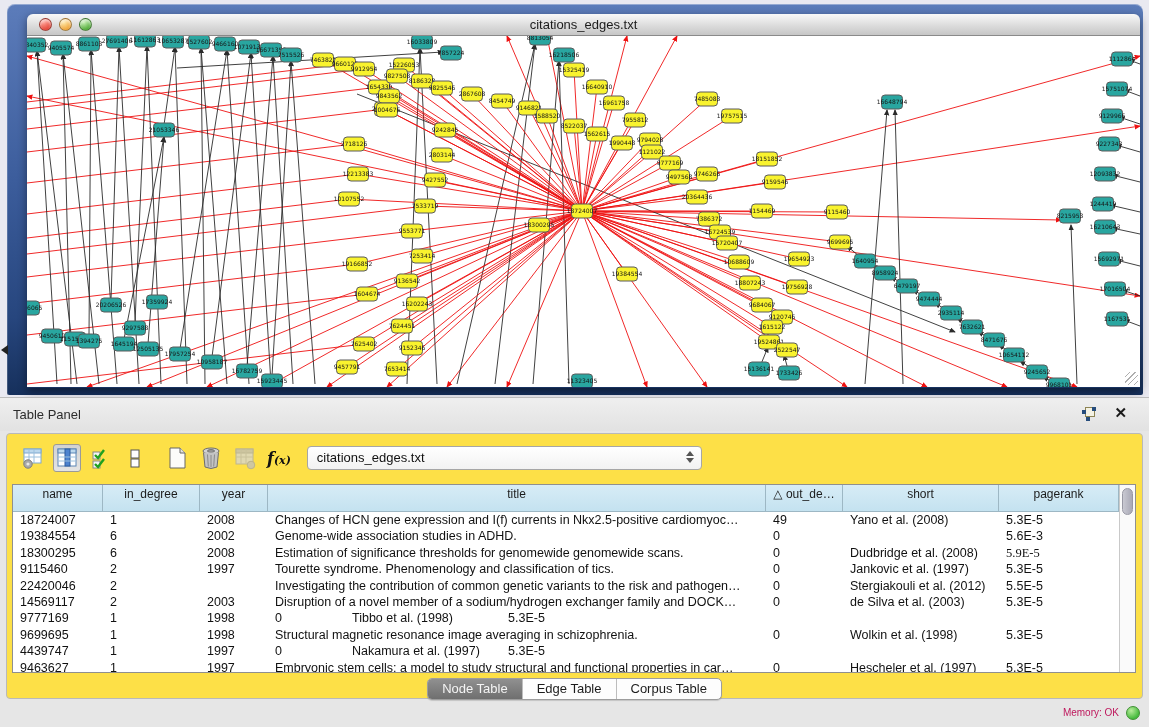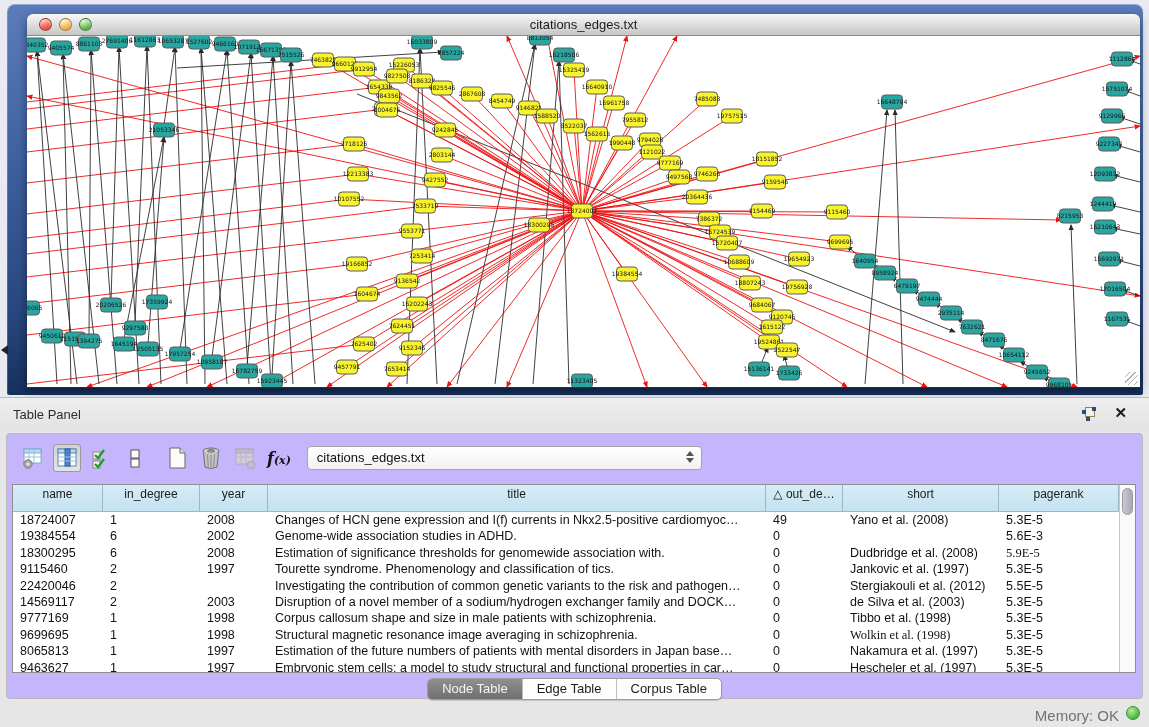--- a/index.html
+++ b/index.html
@@ -34,21 +34,21 @@
   .table-region { position:absolute; left:0; top:397px; width:1149px; height:330px; background:#e6e6e6; }
   .tp-titlebar { position:relative; height:34px; background:linear-gradient(180deg,#efefef,#e2e2e2);
     border-top:1px solid #bdbdbd; }
   .tp-title { position:absolute; left:13px; top:9px; font-size:13px; color:#2d2d2d; }
   .tp-float { position:absolute; right:52px; top:9px; width:15px; height:15px; cursor:default; }
   .tp-float .sq1 { position:absolute; left:3px; top:0; width:10px; height:10px; border:1px solid #8d8455; background:#f4f2e4; }
   .tp-float .dot { position:absolute; width:4px; height:4px; background:#274d7c; }
   .tp-close { position:absolute; right:22px; top:6px; font-size:15px; font-weight:bold; color:#1a1a1a; line-height:18px; }
 
   .tp-content { position:absolute; left:6px; top:36px; width:1137px; height:266px;
-    background:#c4b5fd; border:1px solid #b9b9b9; border-radius:4px; }
+    background:#fde047; border:1px solid #b9b9b9; border-radius:4px; }
 
   
   .toolbar { position:absolute; left:0; top:0; width:100%; height:48px; display:flex; align-items:center; padding-left:12px; }
   .tb-btn { width:28px; height:28px; display:flex; align-items:center; justify-content:center;
     background:transparent; border:none; margin-right:6px; }
   .tb-btn.sunken { border:1px solid #9a9a9a; border-radius:3px; background:linear-gradient(180deg,#d2d2d2,#e4e4e4); }
   .tb-gap { width:8px; }
   .fx { font-family:"DejaVu Serif", serif; font-style:italic; font-size:16px; font-weight:bold; color:#111; margin:0 10px 0 2px; }
   .fx small { font-size:11px; font-weight:bold; }
   .dropdown { position:relative; width:395px; height:24px; margin-left:6px;
@@ -77,21 +77,21 @@
   
   .tabs-bar { position:absolute; left:0; top:244px; width:100%; display:flex; justify-content:center; }
   .tabs { display:inline-flex; border:1px solid #9d9d9d; border-radius:5px; overflow:hidden;
     background:#fdfdfd; box-shadow:0 1px 1px rgba(0,0,0,.15); }
   .tab { font-size:13px; padding:2px 14px 3px; color:#1c1c1c; border-left:1px solid #bdbdbd; background:transparent; border-top:none; border-bottom:none; border-right:none; }
   .tab:first-child { border-left:none; }
   .tab.active { background:linear-gradient(180deg,#909090,#6f6f6f); color:#f4f4f4; }
 
   
   .statusbar { position:absolute; left:0; top:305px; width:1149px; height:25px; }
-  .mem { position:absolute; right:30px; top:5px; font-size:15px; color:#737373; }
+  .mem { position:absolute; right:30px; top:5px; font-size:10px; color:#be185d; }
   .mem-dot { position:absolute; right:9px; top:4px; width:14px; height:14px; border-radius:50%;
     border:1px solid #3f8f33; background:radial-gradient(circle at 35% 30%, #b8ec9b, #47bb3e 70%); }
 
   svg text { font-family:"DejaVu Sans", sans-serif; }
 </style>
 </head>
 <body>
 
 <div class="net-region">
   <div class="net-frame">
@@ -874,21 +874,21 @@
               <div class="body-cell" style="width: 68px;">2002</div>
               <div class="body-cell" style="width: 498px;">Genome-wide association studies in ADHD.</div>
               <div class="body-cell" style="width: 77px;">0</div>
               <div class="body-cell" style="width: 156px; margin-top: 32px;">Franke et al. (2009)</div>
               <div class="body-cell" style="width: 120px;">5.6E-3</div>
             </div>
             <div class="body-row">
               <div class="body-cell" style="width: 90px;">18300295</div>
               <div class="body-cell" style="width: 97px;">6</div>
               <div class="body-cell" style="width: 68px;">2008</div>
-              <div class="body-cell" style="width: 498px;">Estimation of significance thresholds for genomewide association with.</div>
+              <div class="body-cell" style="width: 498px;">Estimation of significance thresholds for genomewide genomewide scans.</div>
               <div class="body-cell" style="width: 77px;">0</div>
               <div class="body-cell" style="width: 156px;">Dudbridge et al. (2008)</div>
               <div class="body-cell" style="width: 120px; font-family: Liberation Serif, serif;">5.9E-5</div>
             </div>
             <div class="body-row">
               <div class="body-cell" style="width: 90px;">9115460</div>
               <div class="body-cell" style="width: 97px;">2</div>
               <div class="body-cell" style="width: 68px;">1997</div>
               <div class="body-cell" style="width: 498px;">Tourette syndrome. Phenomenology and classification of tics.</div>
               <div class="body-cell" style="width: 77px;">0</div>
@@ -910,39 +910,37 @@
               <div class="body-cell" style="width: 68px;">2003</div>
               <div class="body-cell" style="width: 498px;">Disruption of a novel member of a sodium/hydrogen exchanger family and DOCK…</div>
               <div class="body-cell" style="width: 77px;">0</div>
               <div class="body-cell" style="width: 156px;">de Silva et al. (2003)</div>
               <div class="body-cell" style="width: 120px;">5.3E-5</div>
             </div>
             <div class="body-row">
               <div class="body-cell" style="width: 90px;">9777169</div>
               <div class="body-cell" style="width: 97px;">1</div>
               <div class="body-cell" style="width: 68px;">1998</div>
-              <div class="body-cell" style="width: 498px;">Corpus callosum shape and size in male patients with schizophrenia.</div>
               <div class="body-cell" style="width: 77px;">0</div>
               <div class="body-cell" style="width: 156px;">Tibbo et al. (1998)</div>
               <div class="body-cell" style="width: 120px;">5.3E-5</div>
             </div>
             <div class="body-row">
               <div class="body-cell" style="width: 90px;">9699695</div>
               <div class="body-cell" style="width: 97px;">1</div>
               <div class="body-cell" style="width: 68px;">1998</div>
               <div class="body-cell" style="width: 498px;">Structural magnetic resonance image averaging in schizophrenia.</div>
               <div class="body-cell" style="width: 77px;">0</div>
-              <div class="body-cell" style="width: 156px; font-family: Liberation Serif, serif;">Wolkin et al. (1998)</div>
+              <div class="body-cell" style="width: 156px;">Wolkin et al. (1998)</div>
               <div class="body-cell" style="width: 120px;">5.3E-5</div>
             </div>
             <div class="body-row">
-              <div class="body-cell" style="width: 90px;">8065813</div>
+              <div class="body-cell" style="width: 90px;">4439747</div>
               <div class="body-cell" style="width: 97px;">1</div>
               <div class="body-cell" style="width: 68px;">1997</div>
-              <div class="body-cell" style="width: 498px;">Estimation of the future numbers of patients with mental disorders in Japan base…</div>
               <div class="body-cell" style="width: 77px;">0</div>
               <div class="body-cell" style="width: 156px;">Nakamura et al. (1997)</div>
               <div class="body-cell" style="width: 120px;">5.3E-5</div>
             </div>
             <div class="body-row">
               <div class="body-cell" style="width: 90px;">9463627</div>
               <div class="body-cell" style="width: 97px;">1</div>
               <div class="body-cell" style="width: 68px;">1997</div>
               <div class="body-cell" style="width: 498px;">Embryonic stem cells: a model to study structural and functional properties in car…</div>
               <div class="body-cell" style="width: 77px;">0</div>

